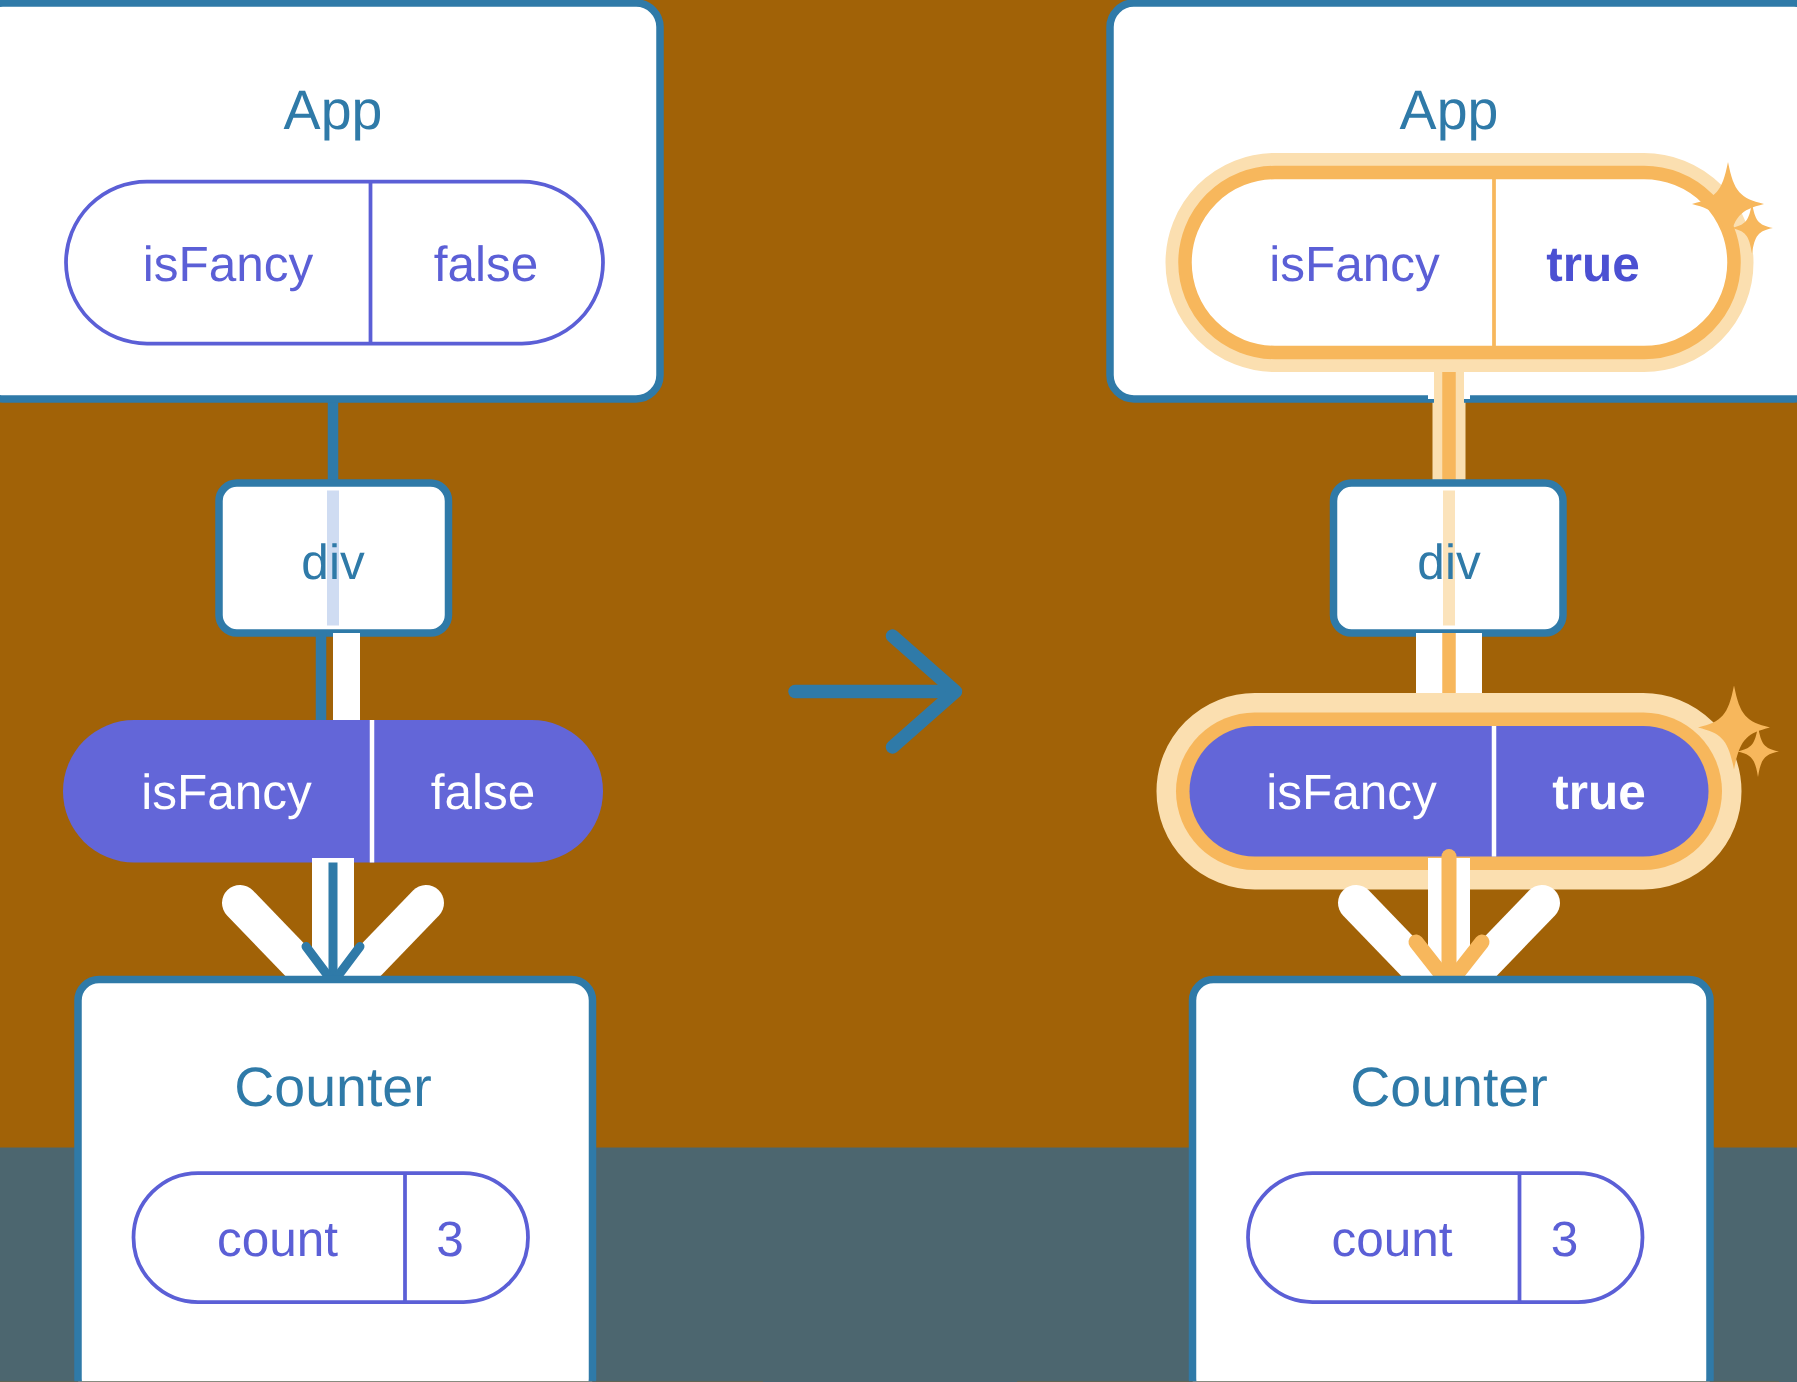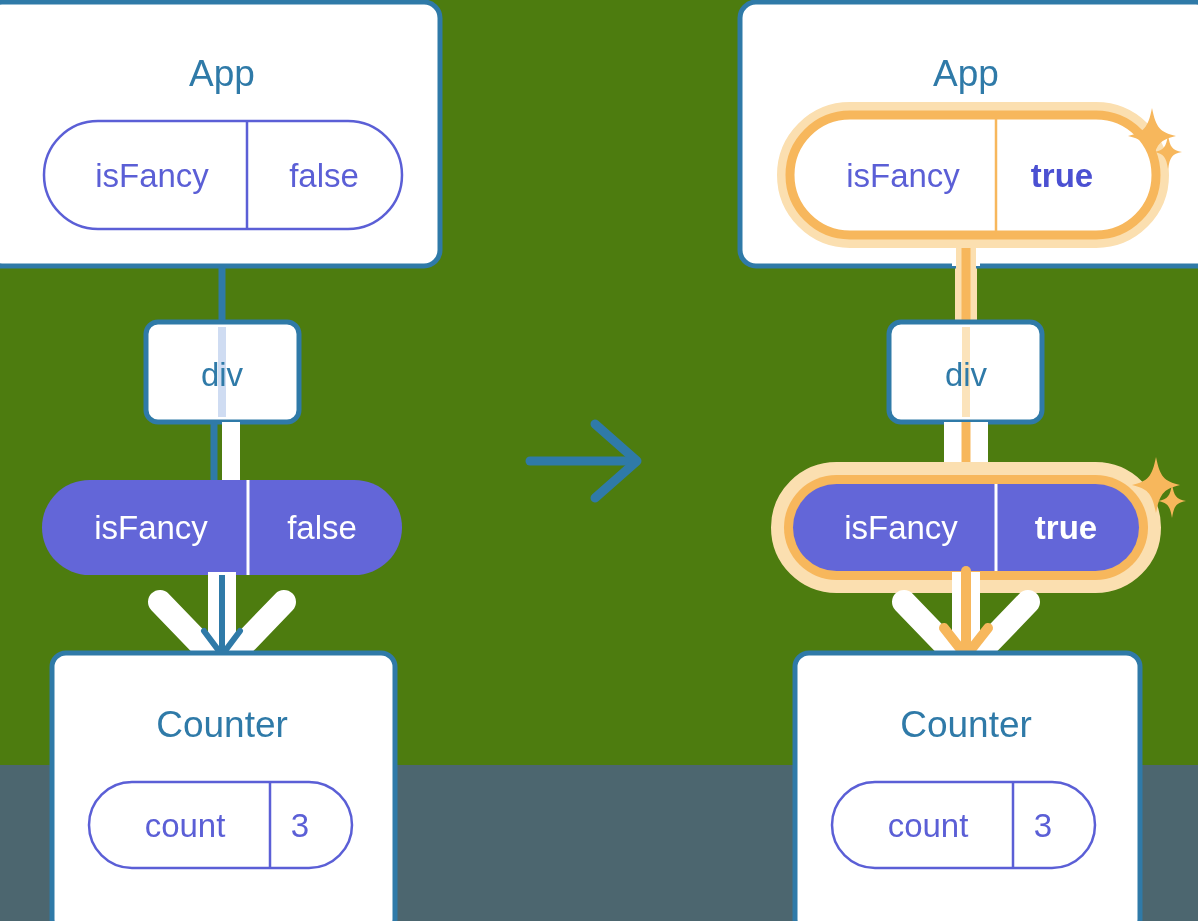--- a/index.html
+++ b/index.html
@@ -10,21 +10,21 @@
   body {
     width: 1198px;
     height: 921px;
     overflow: hidden;
     font-family: "Liberation Sans", sans-serif;
   }
   #stage {
     position: relative;
     width: 1198px;
     height: 765px;
-    background: #4d7c0f;
+    background: #a16207;
   }
   #diagram {
     position: absolute;
     top: 0; left: 0;
     width: 1198px;
     height: 921px;
     display: block;
   }
   .comp-title {
     font-family: "Liberation Sans", sans-serif;

